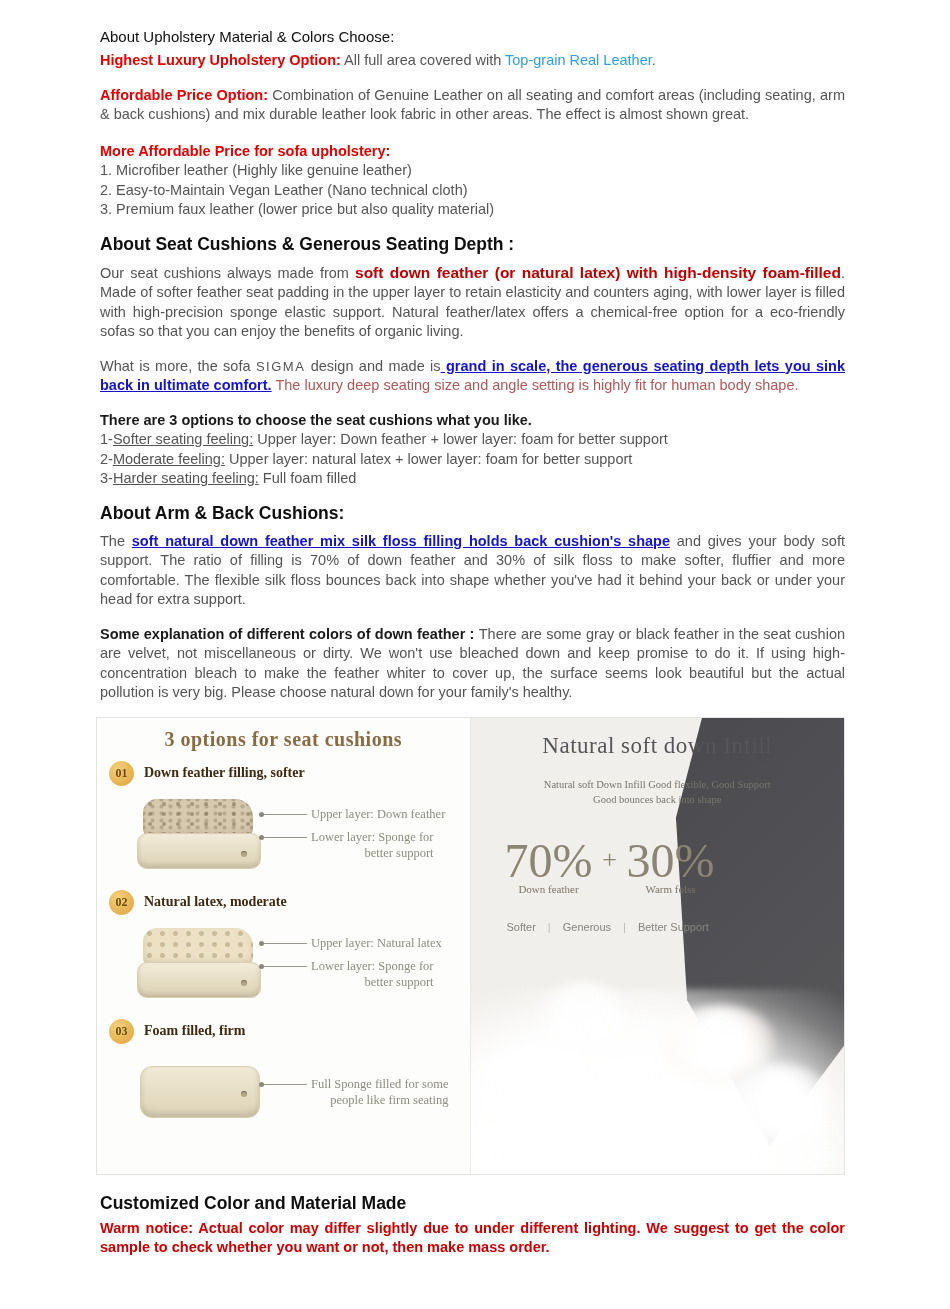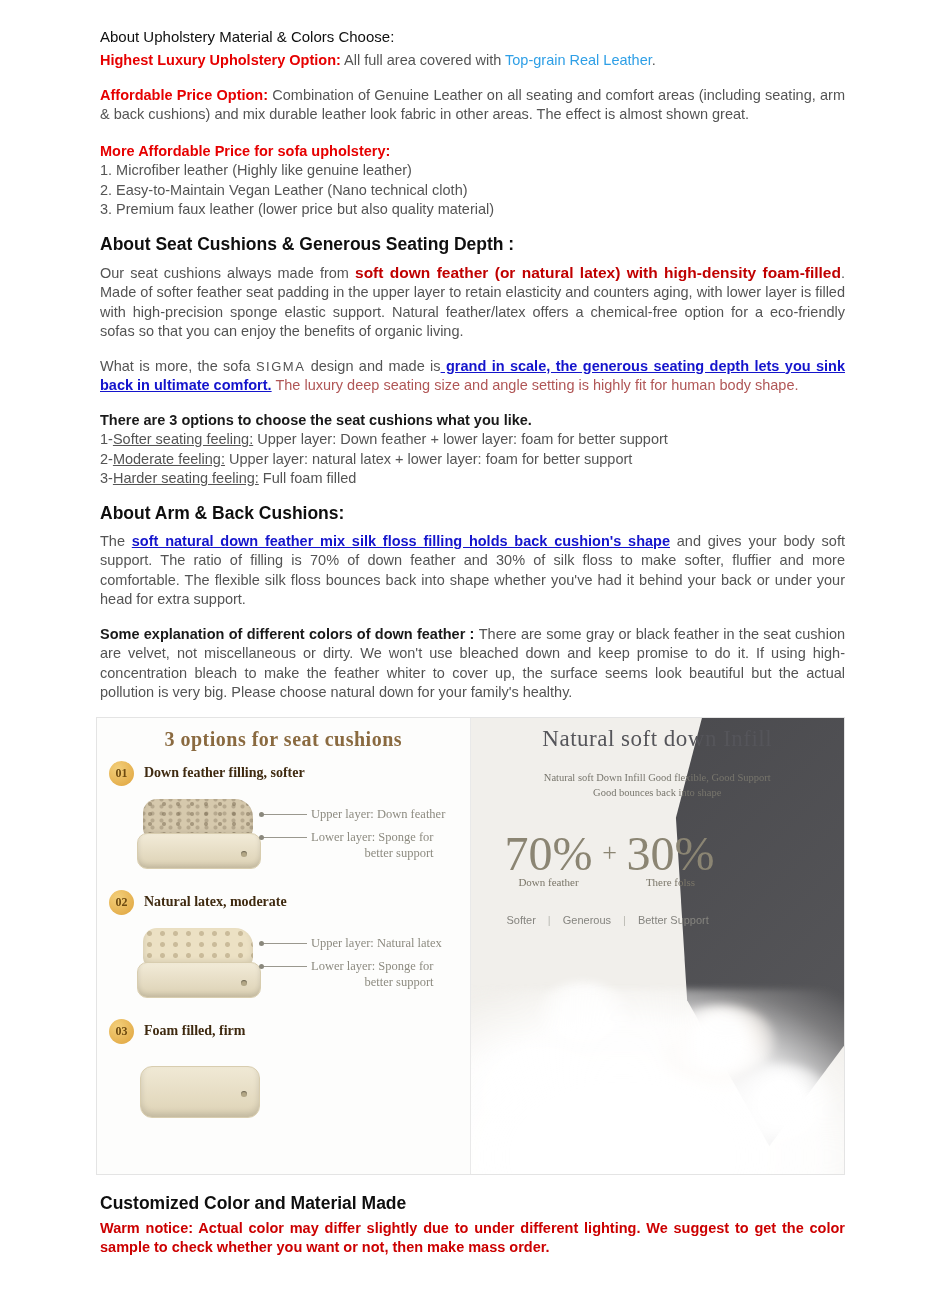--- a/index.html
+++ b/index.html
@@ -68,21 +68,21 @@
   .hand-shape { position:absolute; left:52%; top:66%; width:100px; height:64px; border-radius:50%; background:#c9a584; filter:blur(9px); transform:rotate(-18deg); z-index:2; }
   .feather-base { position:absolute; left:-8%; bottom:-30px; width:116%; height:215px; z-index:3; filter:blur(3px);
            background:radial-gradient(ellipse at 42% 78%, #ffffff 32%, rgba(255,255,255,.88) 56%, rgba(244,242,238,.25) 78%, transparent 92%); }
   .blob { position:absolute; border-radius:50%; z-index:3; filter:blur(4px);
            background:radial-gradient(circle, #ffffff 35%, rgba(255,255,255,.55) 65%, transparent 100%); }
   .b1 { left:18%; top:58%; width:90px; height:60px; }
   .b2 { left:52%; top:63%; width:110px; height:70px; }
   .b3 { left:2%;  top:72%; width:120px; height:80px; }
   .b4 { left:70%; top:76%; width:100px; height:75px; }
 
-  .infill-content { position:relative; z-index:4; padding-top:8px; }
+  .infill-content { position:relative; z-index:4; padding-top:15px; }
   .infill-title { font-family:"Liberation Serif", serif; font-size:23px; color:#55555a; text-align:center; letter-spacing:.5px; }
   .infill-sub { font-family:"Liberation Serif", serif; font-size:10.5px; line-height:15px; color:#77756c; text-align:center; }
   .infill-sub.first { margin-top:18px; }
   .pct-row { display:flex; align-items:flex-start; margin:34px 0 0 34px; width:210px; justify-content:space-between; }
   .pct { text-align:center; }
   .pct-num { font-family:"Liberation Serif", serif; font-size:48px; line-height:40px; color:#8b8573; }
   .pct-label { font-family:"Liberation Serif", serif; font-size:11px; color:#7a7568; margin-top:2px; }
   .plus { font-family:"Liberation Serif", serif; font-size:26px; color:#8b8573; margin-top:4px; }
   .features { display:flex; align-items:center; gap:12px; margin:26px 0 0 36px; font-size:11px; color:#85847f; }
   .features .sep { color:#b9b8b2; }
@@ -180,20 +180,27 @@
       <div class="cushion-item">
         <div class="item-header">
           <div class="num-badge">03</div>
           <div class="item-label">Foam filled, firm</div>
         </div>
         <div class="item-body">
           <div class="cushion foam">
             <div class="c-single"></div>
             <div class="btn-dot"></div>
           </div>
+          <div class="callouts">
+            <div class="callout">
+                <span class="callout-line"></span>
+                <span class="callout-text align-right">Full Sponge filled for some
+people like firm seating</span>
+              </div>
+          </div>
         </div>
       </div>
     </div>
 
     <div class="panel-right">
       <div class="arm-shape"></div>
       <div class="hand-shape"></div>
       <div class="blob b1"></div>
       <div class="blob b2"></div>
       <div class="blob b3"></div>
@@ -205,21 +212,21 @@
         <div class="infill-sub first">Natural soft Down Infill  Good flexible, Good Support</div>
         <div class="infill-sub">Good bounces back into shape</div>
         <div class="pct-row">
           <div class="pct">
             <div class="pct-num">70%</div>
             <div class="pct-label">Down feather</div>
           </div>
           <div class="plus">+</div>
           <div class="pct">
             <div class="pct-num">30%</div>
-            <div class="pct-label">There folss</div>
+            <div class="pct-label">Warm folss</div>
           </div>
         </div>
         <div class="features">
           <span>Softer</span>
           <span class="sep">|</span>
           <span>Generous</span>
           <span class="sep">|</span>
           <span>Better Support</span>
         </div>
       </div>

